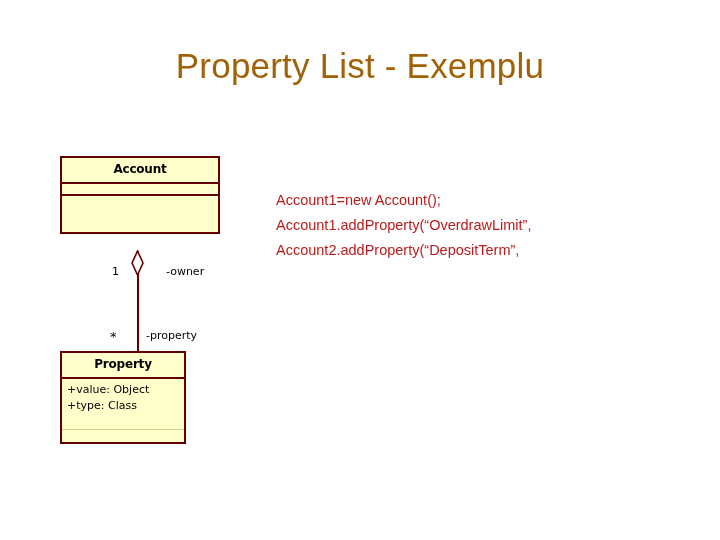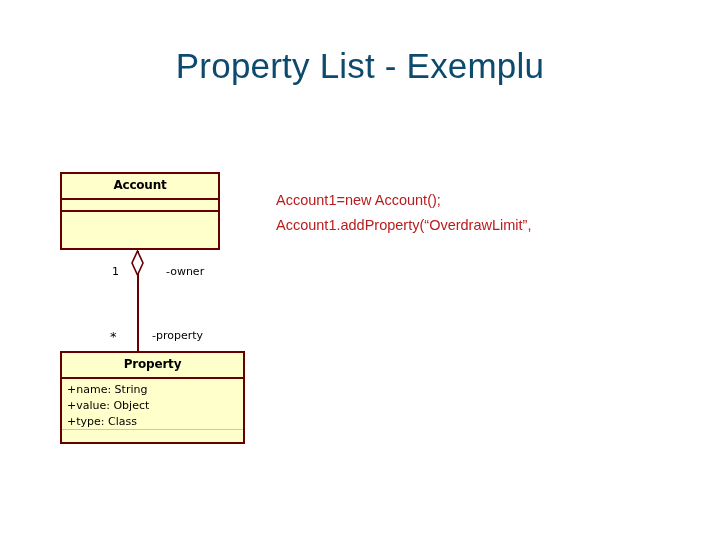--- a/index.html
+++ b/index.html
@@ -19,21 +19,21 @@
   
   #slide-title {
     position: absolute;
     left: 0;
     top: 46px;
     width: 720px;
     text-align: center;
     font-family: "Liberation Sans", sans-serif;
     font-size: 35px;
     font-weight: 400;
-    color: #0c4a6e;
+    color: #a16207;
     letter-spacing: 0.2px;
     white-space: nowrap;
   }
 
   
   .uml-class {
     position: absolute;
     background: #ffffcc;
     border: 2px solid #660000;
     box-sizing: border-box;
@@ -64,40 +64,40 @@
     font-size: 11px;
     color: #000000;
     line-height: 16px;
     white-space: nowrap;
     padding-left: 5px;
   }
 
   
   #account-class {
     left: 60px;
-    top: 172px;
+    top: 156px;
     width: 160px;
     height: 78px;
   }
   #account-name-cell {
     height: 24px;
     line-height: 22px;
   }
   #account-attrs {
     height: 12px;
   }
   #account-ops {
     height: 38px;
   }
 
   
   #property-class {
     left: 60px;
     top: 351px;
-    width: 185px;
+    width: 126px;
     height: 93px;
   }
   #property-name-cell {
     height: 24px;
     line-height: 22px;
   }
   #property-attrs {
     height: 52px;
     padding-top: 3px;
   }
@@ -124,21 +124,21 @@
   .assoc-label {
     position: absolute;
     font-family: "DejaVu Sans", sans-serif;
     font-size: 11px;
     color: #000000;
     white-space: nowrap;
   }
   #mult-owner  { left: 112px; top: 265px; }
   #role-owner  { left: 166px; top: 265px; }
   #mult-property { left: 110px; top: 329px; font-size: 13px; }
-  #role-property { left: 146px; top: 329px; margin-left: 6px; }
+  #role-property { left: 146px; top: 329px; }
 
   
   #code-block {
     position: absolute;
     left: 276px;
     top: 188px;
     width: 340px;
     font-family: "Liberation Sans", sans-serif;
     font-size: 14.5px;
     color: #b91c1c;
@@ -170,25 +170,25 @@
   </svg>
 
   <div class="assoc-label" id="mult-owner">1</div>
   <div class="assoc-label" id="role-owner">-owner</div>
   <div class="assoc-label" id="mult-property">*</div>
   <div class="assoc-label" id="role-property">-property</div>
 
   <div class="uml-class" id="property-class">
     <div class="uml-name-cell" id="property-name-cell">Property</div>
     <div class="uml-divider uml-compartment" id="property-attrs">
-      <div class="uml-attr">+name: String</div>
       <div class="uml-attr">+value: Object</div>
       <div class="uml-attr">+type: Class</div>
     </div>
     <div class="uml-thin-divider uml-compartment" id="property-ops"></div>
   </div>
 
   <div id="code-block">
     <div class="code-line">Account1=new Account();</div>
     <div class="code-line">Account1.addProperty(“OverdrawLimit”,</div>
+    <div class="code-line">Account2.addProperty(“DepositTerm”,</div>
   </div>
 
 </div>
 
 </body></html>

